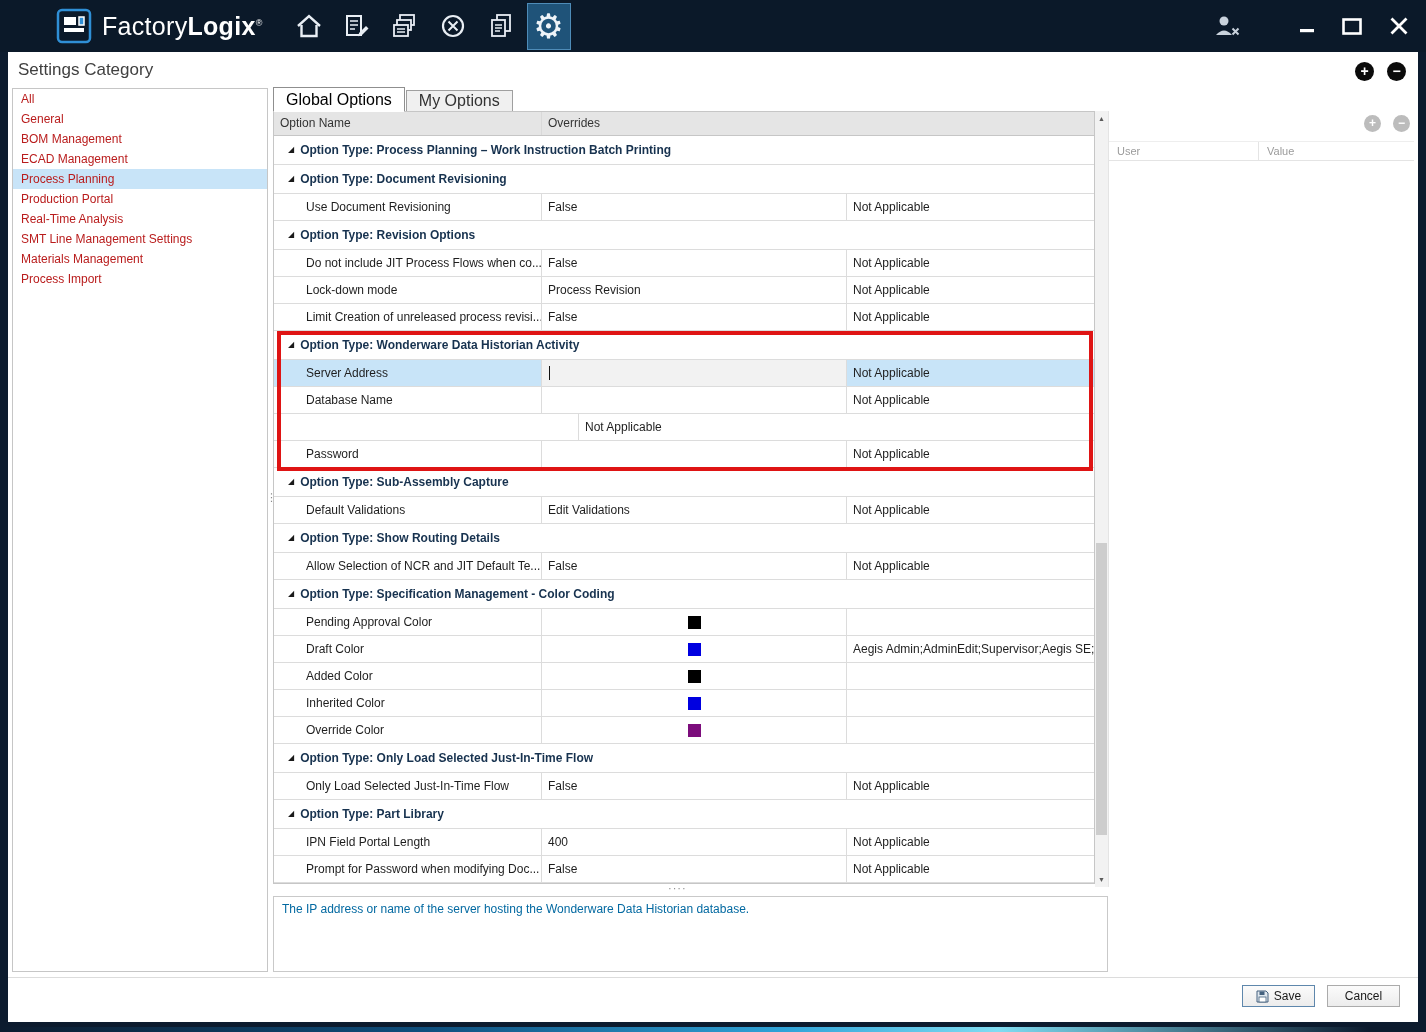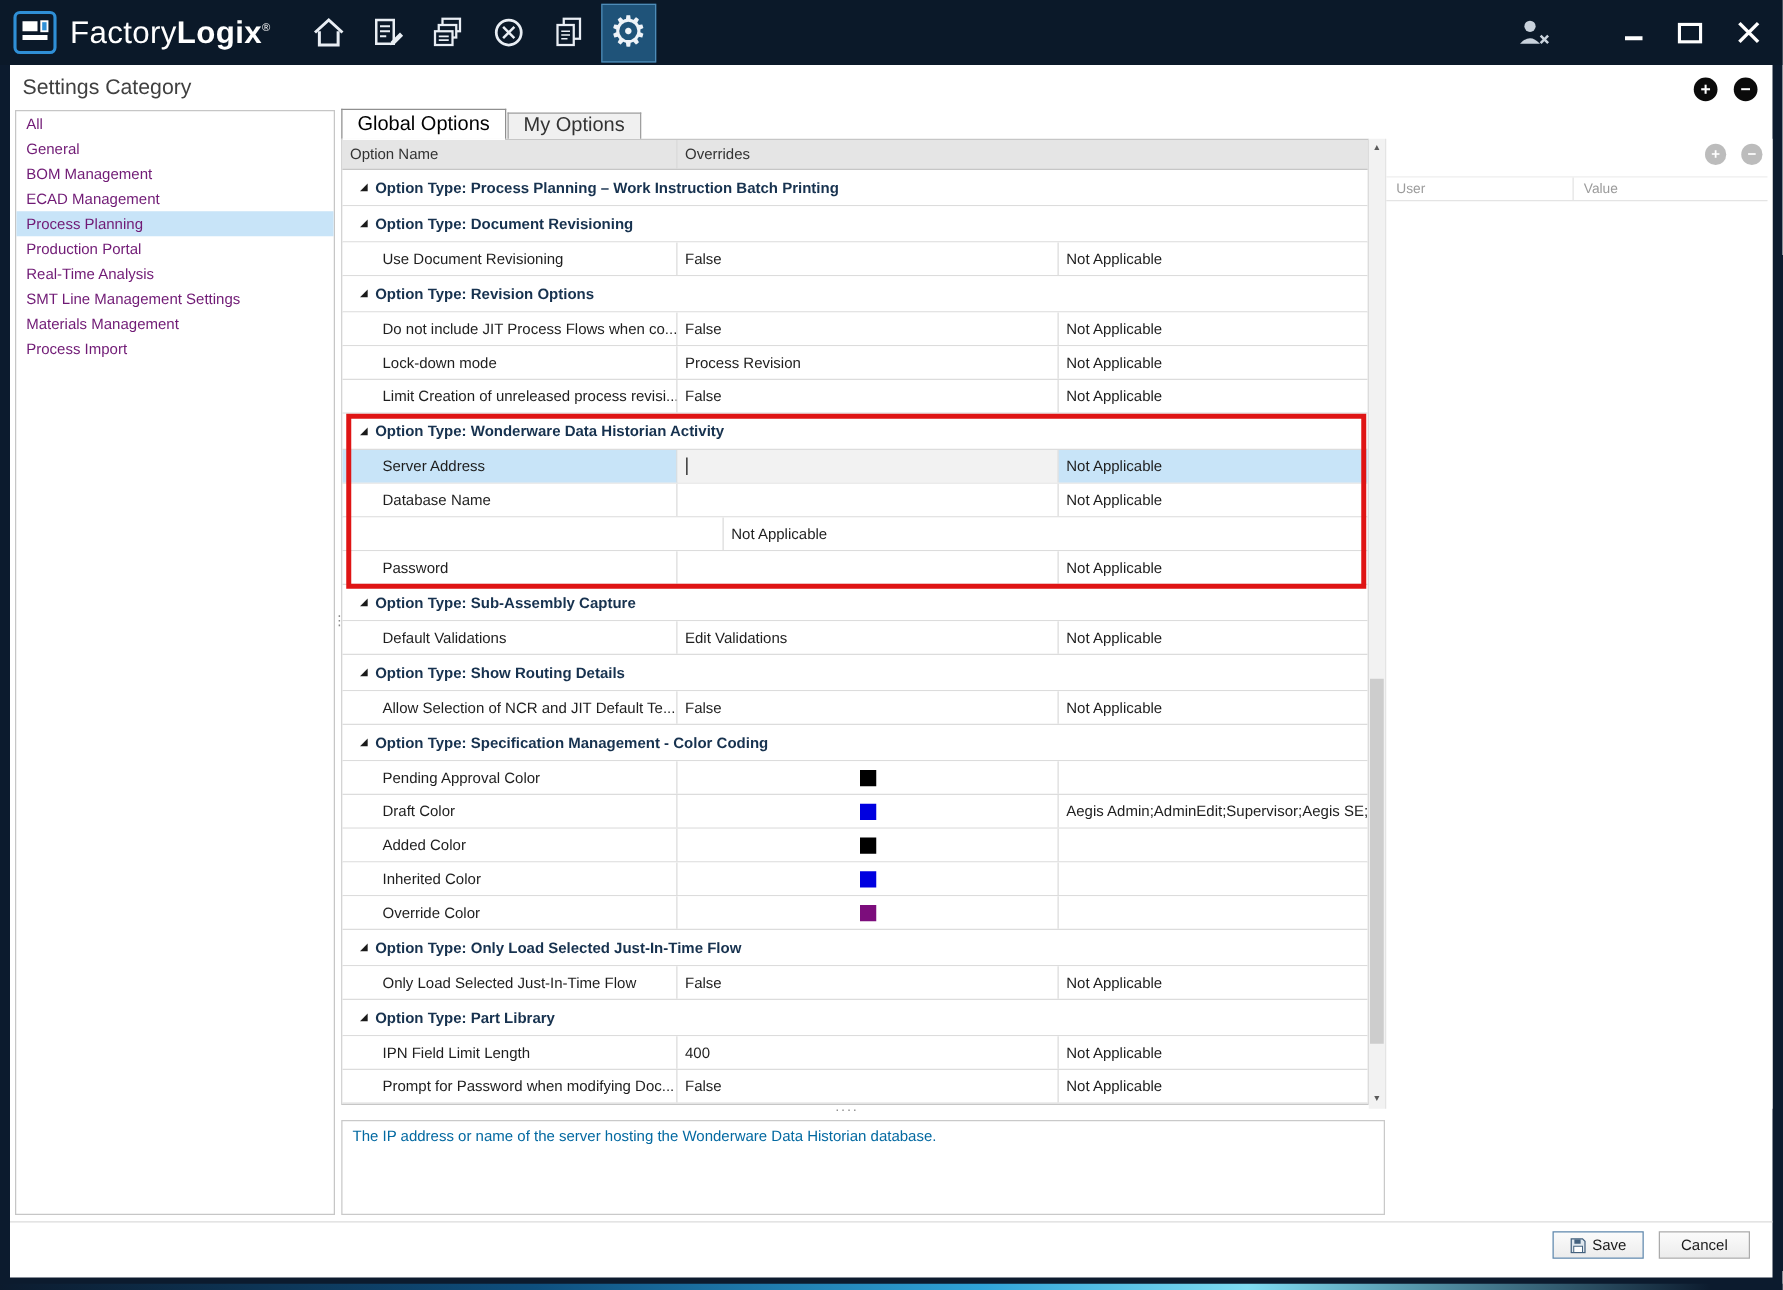--- a/index.html
+++ b/index.html
@@ -1,20 +1,20 @@
 <!DOCTYPE html>
 <html><head>
 <meta charset="utf-8">
 <style>
   * { margin:0; padding:0; box-sizing:border-box; }
   html,body { width:1426px; height:1032px; }
   body { position:relative; background:#0c1b2e; font-family:"Liberation Sans", sans-serif; overflow:hidden; }
 
   
-  .titlebar { position:absolute; left:0; top:0; width:100%; height:52px; background:#0b1929; display:flex; align-items:center; }
+  .titlebar { position:absolute; left:0; top:0; width:100%; height:52px; background:#0b1929; display:flex; align-items:center;padding-left:46px; }
   .logo { width:36px; height:36px; margin-left:10px; flex:0 0 auto; }
   .app-title { color:#fff; font-size:25px; margin-left:10px; letter-spacing:.3px; white-space:nowrap; }
   .app-title b { font-weight:bold; }
   .app-title sup { font-size:9px; vertical-align:super; }
   .nav { display:flex; align-items:center; margin-left:24px; }
   .nav-icon { width:44px; height:47px; display:flex; align-items:center; justify-content:center; margin-right:4px; cursor:pointer; }
   .nav-icon.active { background:#1f5379; border:1px solid #4e8cb8; }
   .gear { font-size:34px; color:#eef3f8; line-height:1; }
   .win-controls { margin-left:auto; display:flex; align-items:center; gap:26px; padding-right:16px; }
   .win-controls > div { cursor:pointer; display:flex; align-items:center; }
@@ -23,21 +23,21 @@
   
   .main { position:absolute; left:8px; top:52px; width:1410px; height:970px; background:#fff; }
 
   .settings-title { position:absolute; left:10px; top:8px; font-size:17px; color:#404040; }
   .circle-btn { position:absolute; width:19px; height:19px; border-radius:50%; background:#0b0b0b; color:#fff; font-size:14px; line-height:18px; text-align:center; font-weight:bold; cursor:pointer; }
   .circle-btn.plus { top:10px; right:44px; }
   .circle-btn.minus { top:10px; right:12px; }
 
   
   .sidebar-box { position:absolute; left:4px; top:36px; width:256px; height:884px; border:1px solid #c6c6c6; background:#fff; overflow:hidden; }
-  .sb-item { height:20px; line-height:20px; padding-left:8px; font-size:12px; color:#701a75; white-space:nowrap; cursor:default; }
+  .sb-item { height:20px; line-height:20px; padding-left:8px; font-size:12px; color:#b91c1c; white-space:nowrap; cursor:default; }
   .sb-item.selected { background:#c8e4f8; }
   .splitter-v { position:absolute; left:258px; top:442px; width:6px; color:#8a8a8a; font-size:11px; line-height:6px; letter-spacing:0; }
 
   
   .tabs { position:absolute; left:265px; top:35px; height:24px; display:flex; align-items:flex-end; z-index:3; }
   .tab { font-size:16px; padding:0 12px; display:flex; align-items:center; cursor:pointer; white-space:nowrap; }
   .tab.active { height:24px; background:#fff; border:1px solid #8f8f8f; border-bottom:none; position:relative; z-index:4; }
   .tab.active::after { content:''; position:absolute; left:0; right:0; bottom:-1px; height:1px; background:#fff; }
   .tab.inactive { height:21px; background:#f0f0f0; border:1px solid #9f9f9f; border-bottom:none; margin-left:1px; color:#333; }
 
@@ -342,21 +342,21 @@
             <div class="cell value">False</div>
             <div class="cell overrides">Not Applicable</div>
           </div>
         </div>
         <div class="group">
           <div class="group-row">
             <span class="tri">◢</span>
             <span class="group-label">Option Type: Part Library</span>
           </div>
           <div class="data-row">
-            <div class="cell name">IPN Field Limit Length</div>
+            <div class="cell name">IPN Field Portal Length</div>
             <div class="cell value">400</div>
             <div class="cell overrides">Not Applicable</div>
           </div>
           <div class="data-row">
             <div class="cell name">Prompt for Password when modifying Doc...</div>
             <div class="cell value">False</div>
             <div class="cell overrides">Not Applicable</div>
           </div>
         </div>
       </div>

